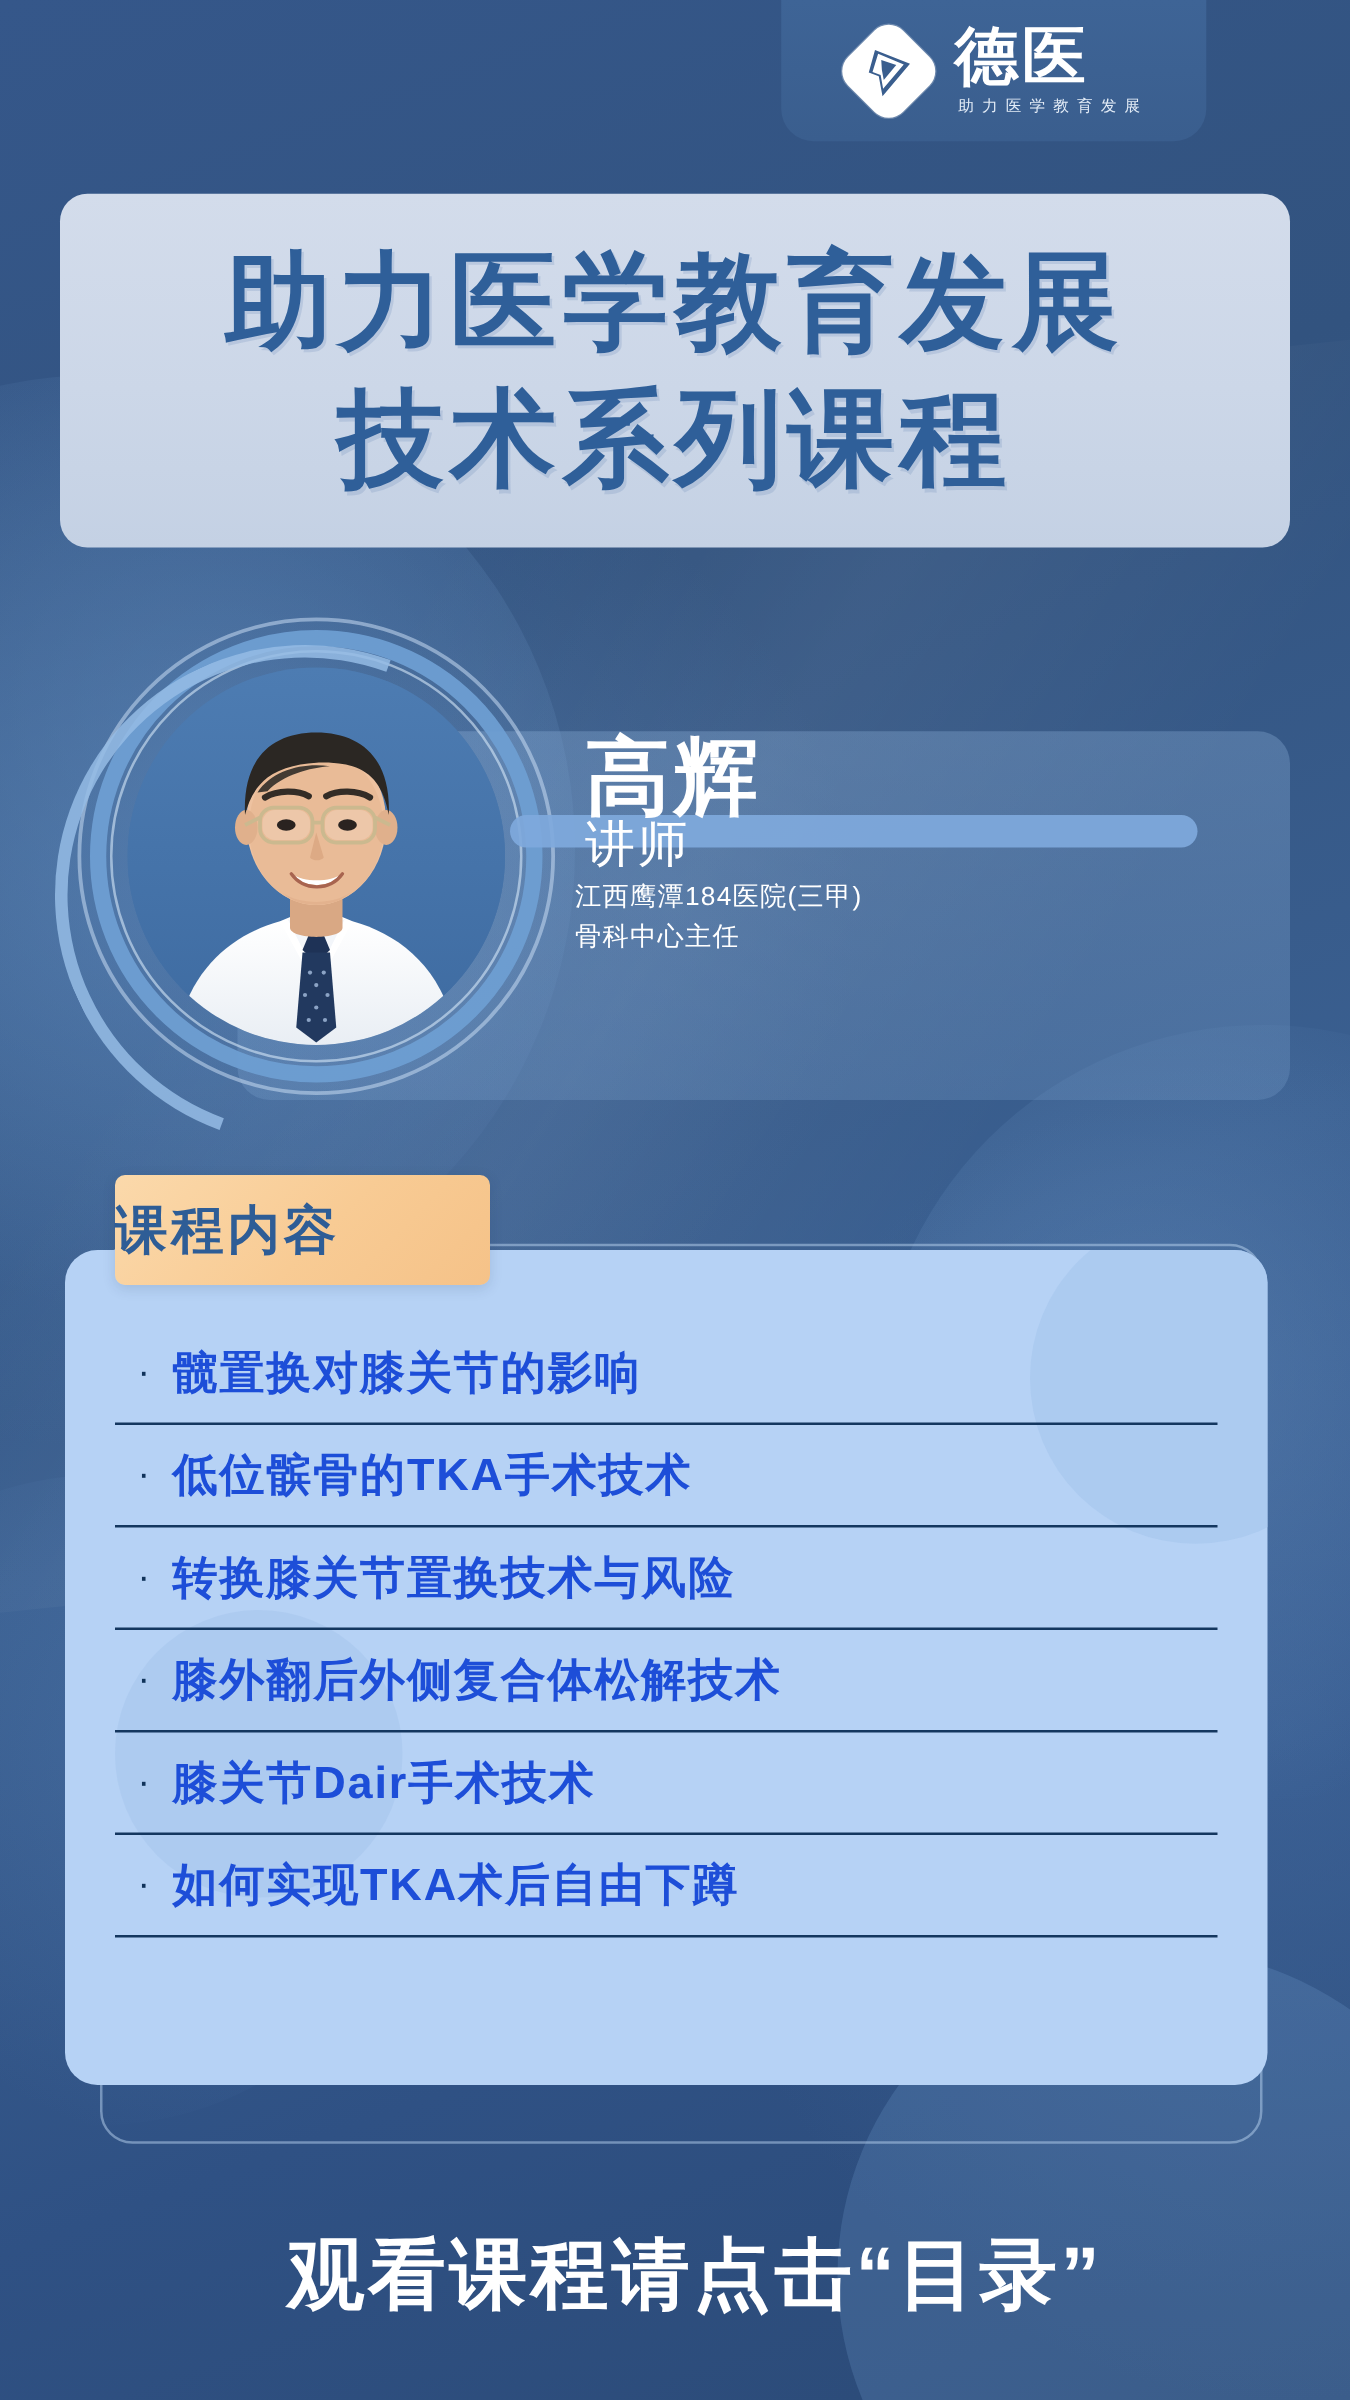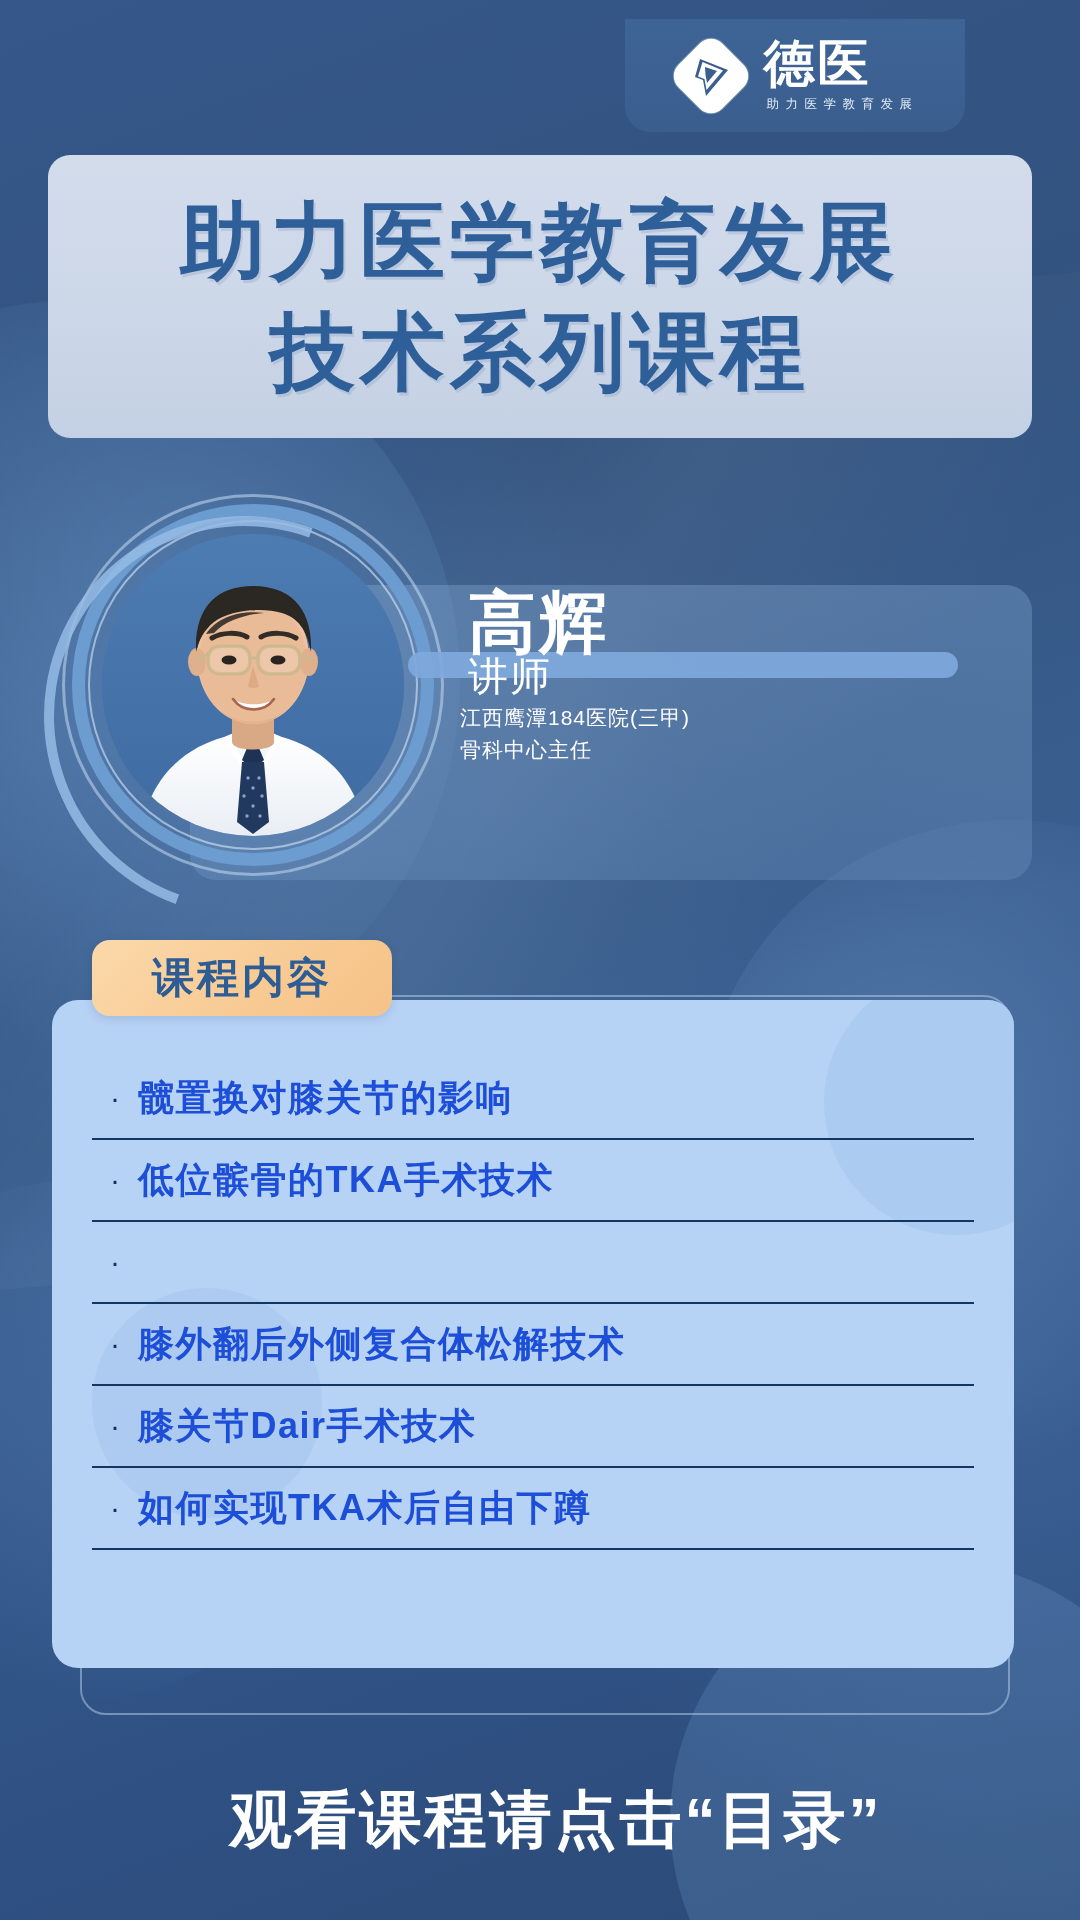--- a/index.html
+++ b/index.html
@@ -31,21 +31,21 @@
             background: linear-gradient(128deg, rgba(255,255,255,0.00) 30%, rgba(255,255,255,0.055) 48%, rgba(255,255,255,0.00) 66%);
             transform: rotate(-6deg); pointer-events: none; }
   .bottom-circle { position: absolute; right: -110px; bottom: -160px; width: 520px; height: 520px;
             border-radius: 50%; background: rgba(120,163,212,0.22); pointer-events: none; }
 
   
   .logo-plate {
     position: absolute; left: 625px; top: 0; width: 340px; height: 113px;
     background: linear-gradient(180deg, #3e6496 0%, #3a5e8e 100%);
     border-bottom-left-radius: 26px; border-bottom-right-radius: 26px;
-    display: flex; align-items: center; justify-content: center; gap: 14px; margin-top: 19px;
+    display: flex; align-items: center; justify-content: center; gap: 14px;
   }
   .logo-mark { width: 78px; height: 78px; position: relative; flex: none; }
   .logo-diamond {
     width: 62px; height: 62px; background: #ffffff; border-radius: 16px;
     transform: rotate(45deg); position: absolute; left: 8px; top: 8px;
     box-shadow: 0 0 0 1px rgba(255,255,255,0.25);
   }
   .logo-glyph { position: absolute; left: 0; top: 0; width: 78px; height: 78px; }
   .logo-words { display: flex; flex-direction: column; align-items: flex-start; }
   .logo-name {
@@ -123,23 +123,23 @@
   .content-card {
     position: absolute; left: 52px; top: 1000px; width: 962px; height: 668px;
     background: #b6d2f5; border-radius: 26px; overflow: hidden;
   }
   .card-circle-tr { position: absolute; right: -75px; top: -30px; width: 265px; height: 265px;
     border-radius: 50%; background: rgba(168,199,238,0.72); }
   .card-circle-bl { position: absolute; left: 40px; bottom: 150px; width: 230px; height: 230px;
     border-radius: 50%; background: rgba(168,199,238,0.62); }
 
   .content-badge {
-    position: absolute; left: 92px; top: 940px; width: 300px; height: 76px;
+    position: absolute; left: 92px; top: 940px; width: 300px; height: 88px;
     background: linear-gradient(135deg, #fbd9ab 0%, #f8cb94 55%, #f5c288 100%);
-    border-radius: 18px; display: flex; align-items: center; justify-content: center; z-index: 4;
+    border-radius: 8px; display: flex; align-items: center; justify-content: flex-start; z-index: 4;
     box-shadow: 0 3px 10px rgba(20,45,80,0.13);
   }
   .content-badge span {
     color: #2e5d96; font-weight: 700; font-size: 42px; letter-spacing: 3px;
   }
 
   .course-list { position: absolute; left: 40px; top: 58px; width: 882px; z-index: 3; }
   .course-item {
     display: flex; align-items: center; height: 82px;
     border-bottom: 2px solid #14375f;
@@ -286,20 +286,21 @@
       <div class="course-item">
         <span class="bullet">·</span>
         <span class="course-text">髋置换对膝关节的影响</span>
       </div>
       <div class="course-item">
         <span class="bullet">·</span>
         <span class="course-text">低位髌骨的TKA手术技术</span>
       </div>
       <div class="course-item">
         <span class="bullet">·</span>
+        <span class="course-text">转换膝关节置换技术与风险</span>
       </div>
       <div class="course-item">
         <span class="bullet">·</span>
         <span class="course-text">膝外翻后外侧复合体松解技术</span>
       </div>
       <div class="course-item">
         <span class="bullet">·</span>
         <span class="course-text">膝关节Dair手术技术</span>
       </div>
       <div class="course-item">

